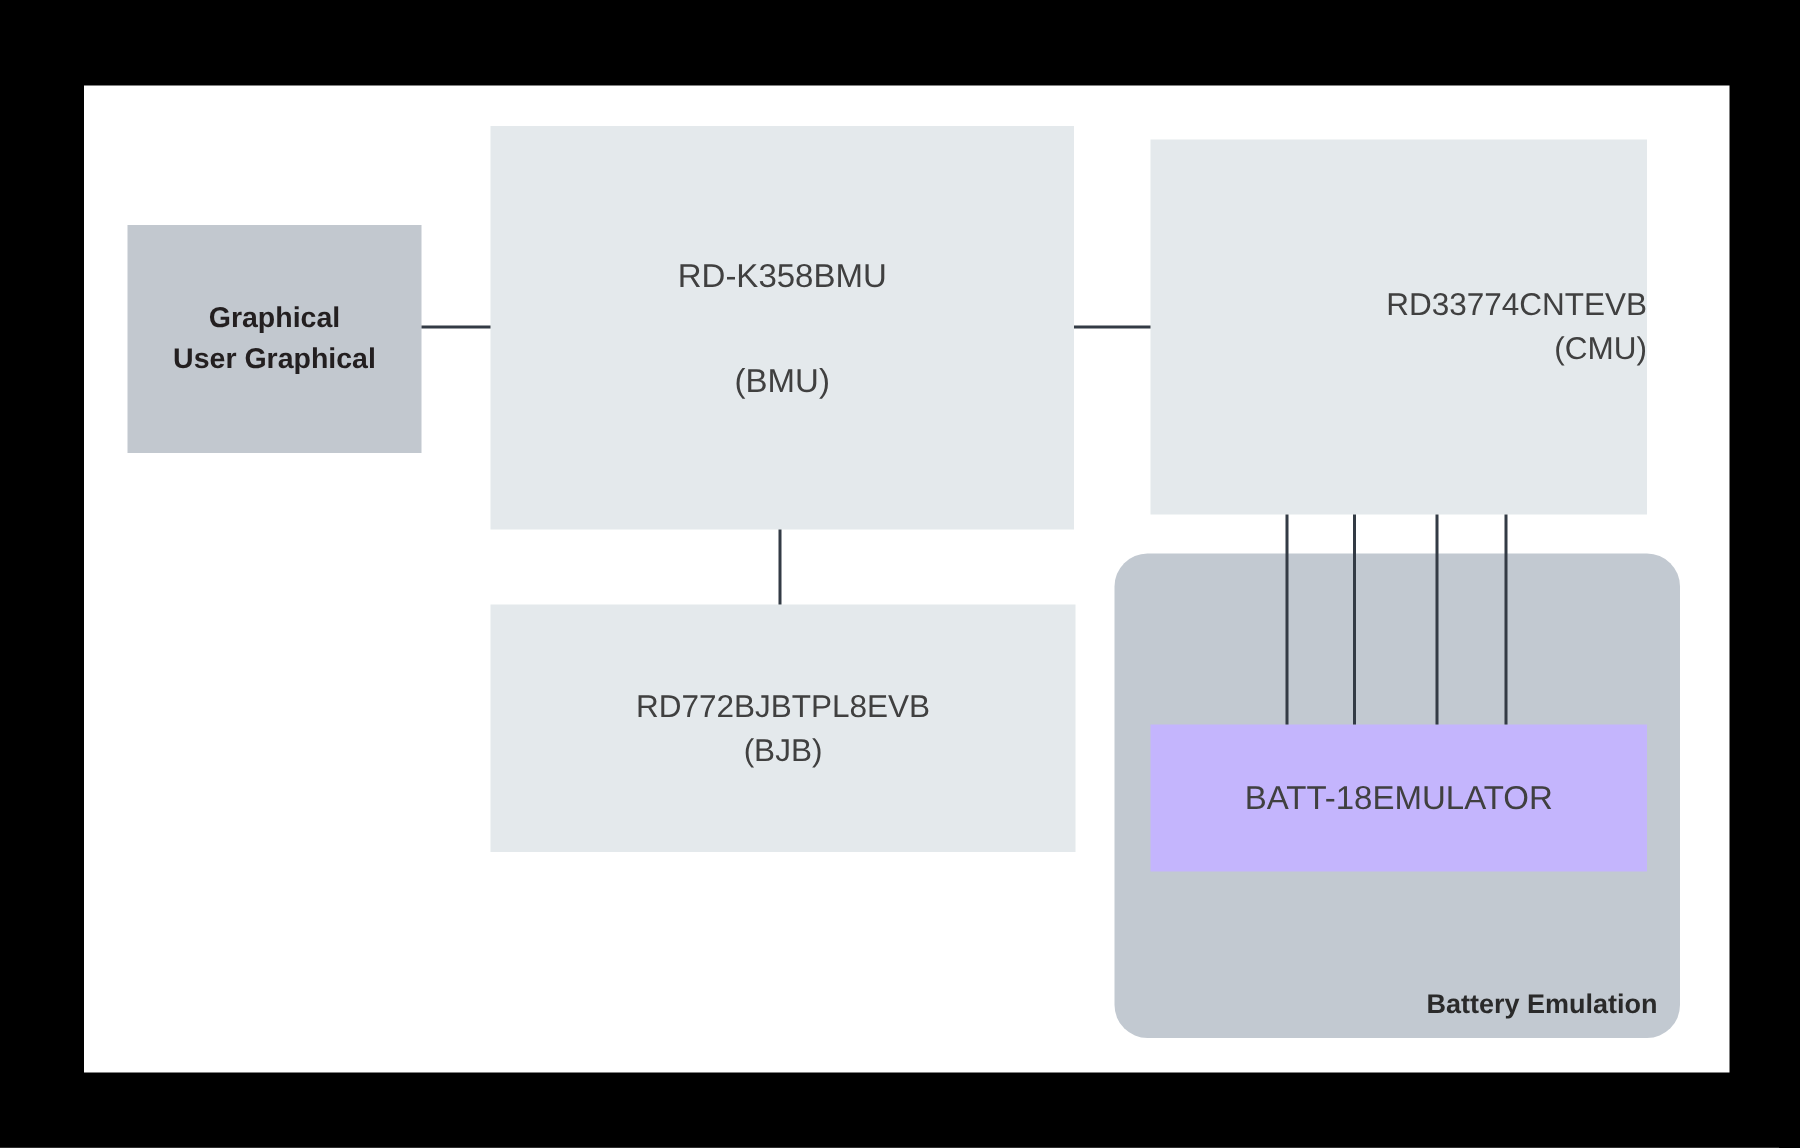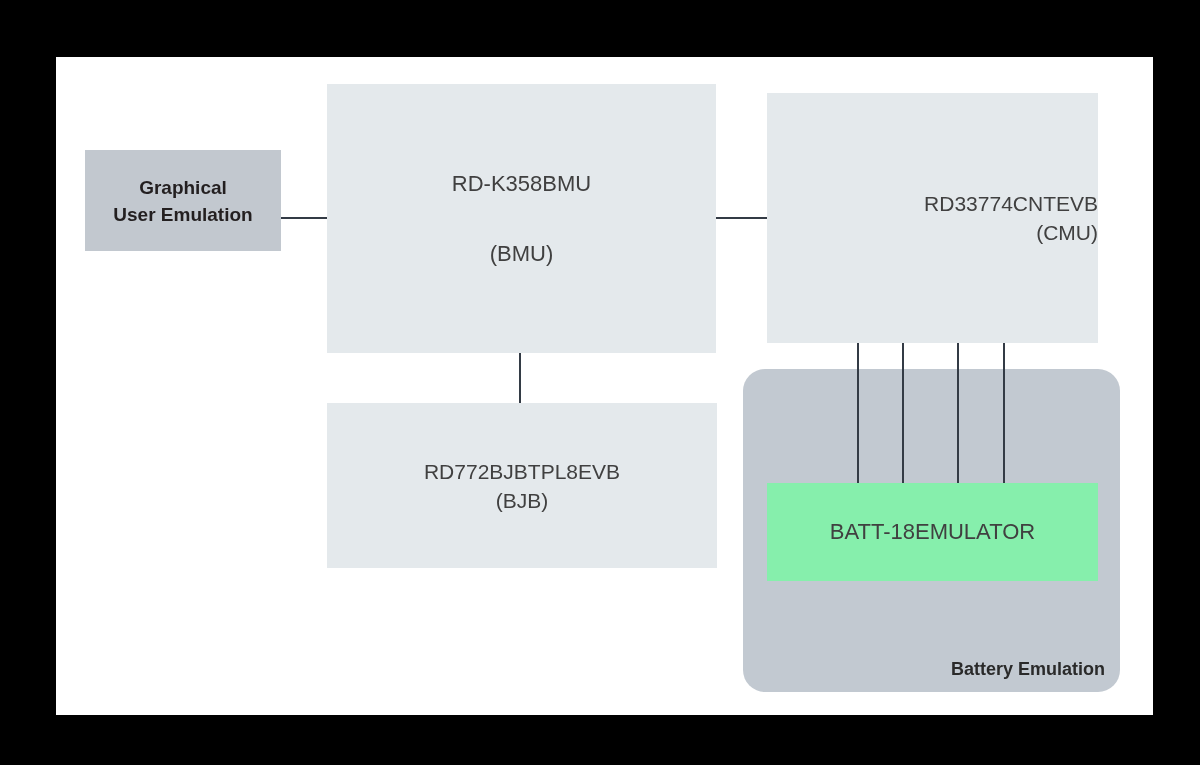--- a/index.html
+++ b/index.html
@@ -25,21 +25,21 @@
     display: flex;
     flex-direction: column;
     align-items: center;
     justify-content: center;
     text-align: center;
   }
   .node-light { background: #e4e9ec; color: #404040; }
   .node-medium { background: #c2c8cf; color: #231f20; }
   .gui-box {
     left: 29px; top: 93px;
-    width: 196px; height: 101px;
+    width: 196px; height: 152px;
     font-size: 19px; font-weight: bold;
     line-height: 27px;
     color: #231f20;
   }
   .bmu-box {
     left: 271px; top: 27px;
     width: 389px; height: 269px;
     font-size: 22px;
     gap: 28px;
   }
@@ -68,21 +68,21 @@
   .group-label {
     position: absolute;
     right: 15px; bottom: 12px;
     font-size: 18px;
     font-weight: bold;
     color: #2a2a2a;
   }
   .emulator-box {
     left: 711px; top: 426px;
     width: 331px; height: 98px;
-    background: #86efac;
+    background: #c4b5fd;
     color: #404040;
     font-size: 22px;
   }
   .connector {
     position: absolute;
     background: #333b45;
   }
   .connector.h { height: 2px; }
   .connector.v { width: 2px; }
   .conn-gui-bmu  { left: 225px; top: 160px; width: 46px; }
@@ -94,21 +94,21 @@
   .conn-cmu-batt-4 { left: 947px; top: 286px; height: 140px; }
 </style>
 </head>
 <body>
 
 <div id="canvas">
   <div id="page">
 
     <div class="node node-medium gui-box">
       <span>Graphical</span>
-      <span>User Emulation</span>
+      <span>User Graphical</span>
     </div>
 
     <div class="node node-light bmu-box">
       <span class="node-name">RD-K358BMU</span>
       <span class="node-role">(BMU)</span>
     </div>
 
     <div class="node node-light cmu-box">
       <span class="node-name">RD33774CNTEVB</span>
       <span class="node-role">(CMU)</span>

